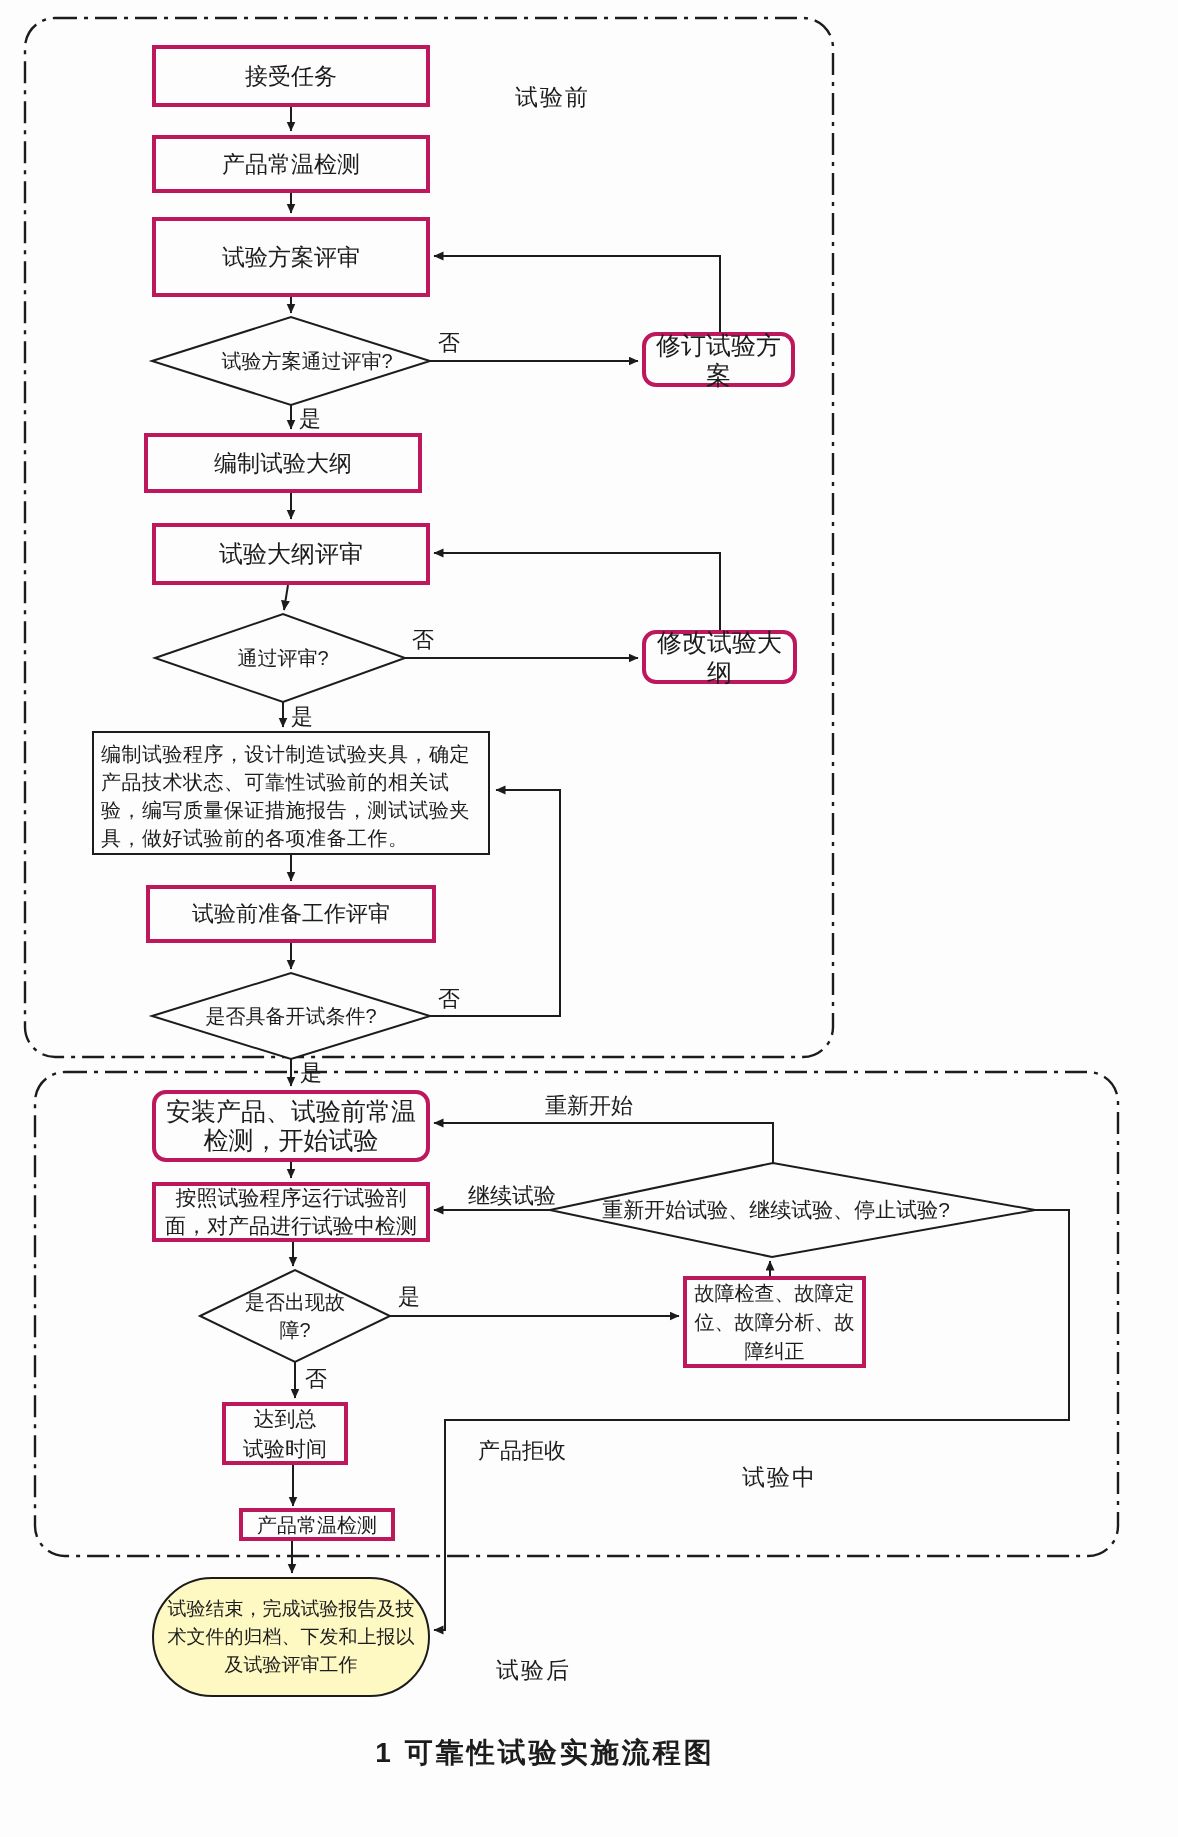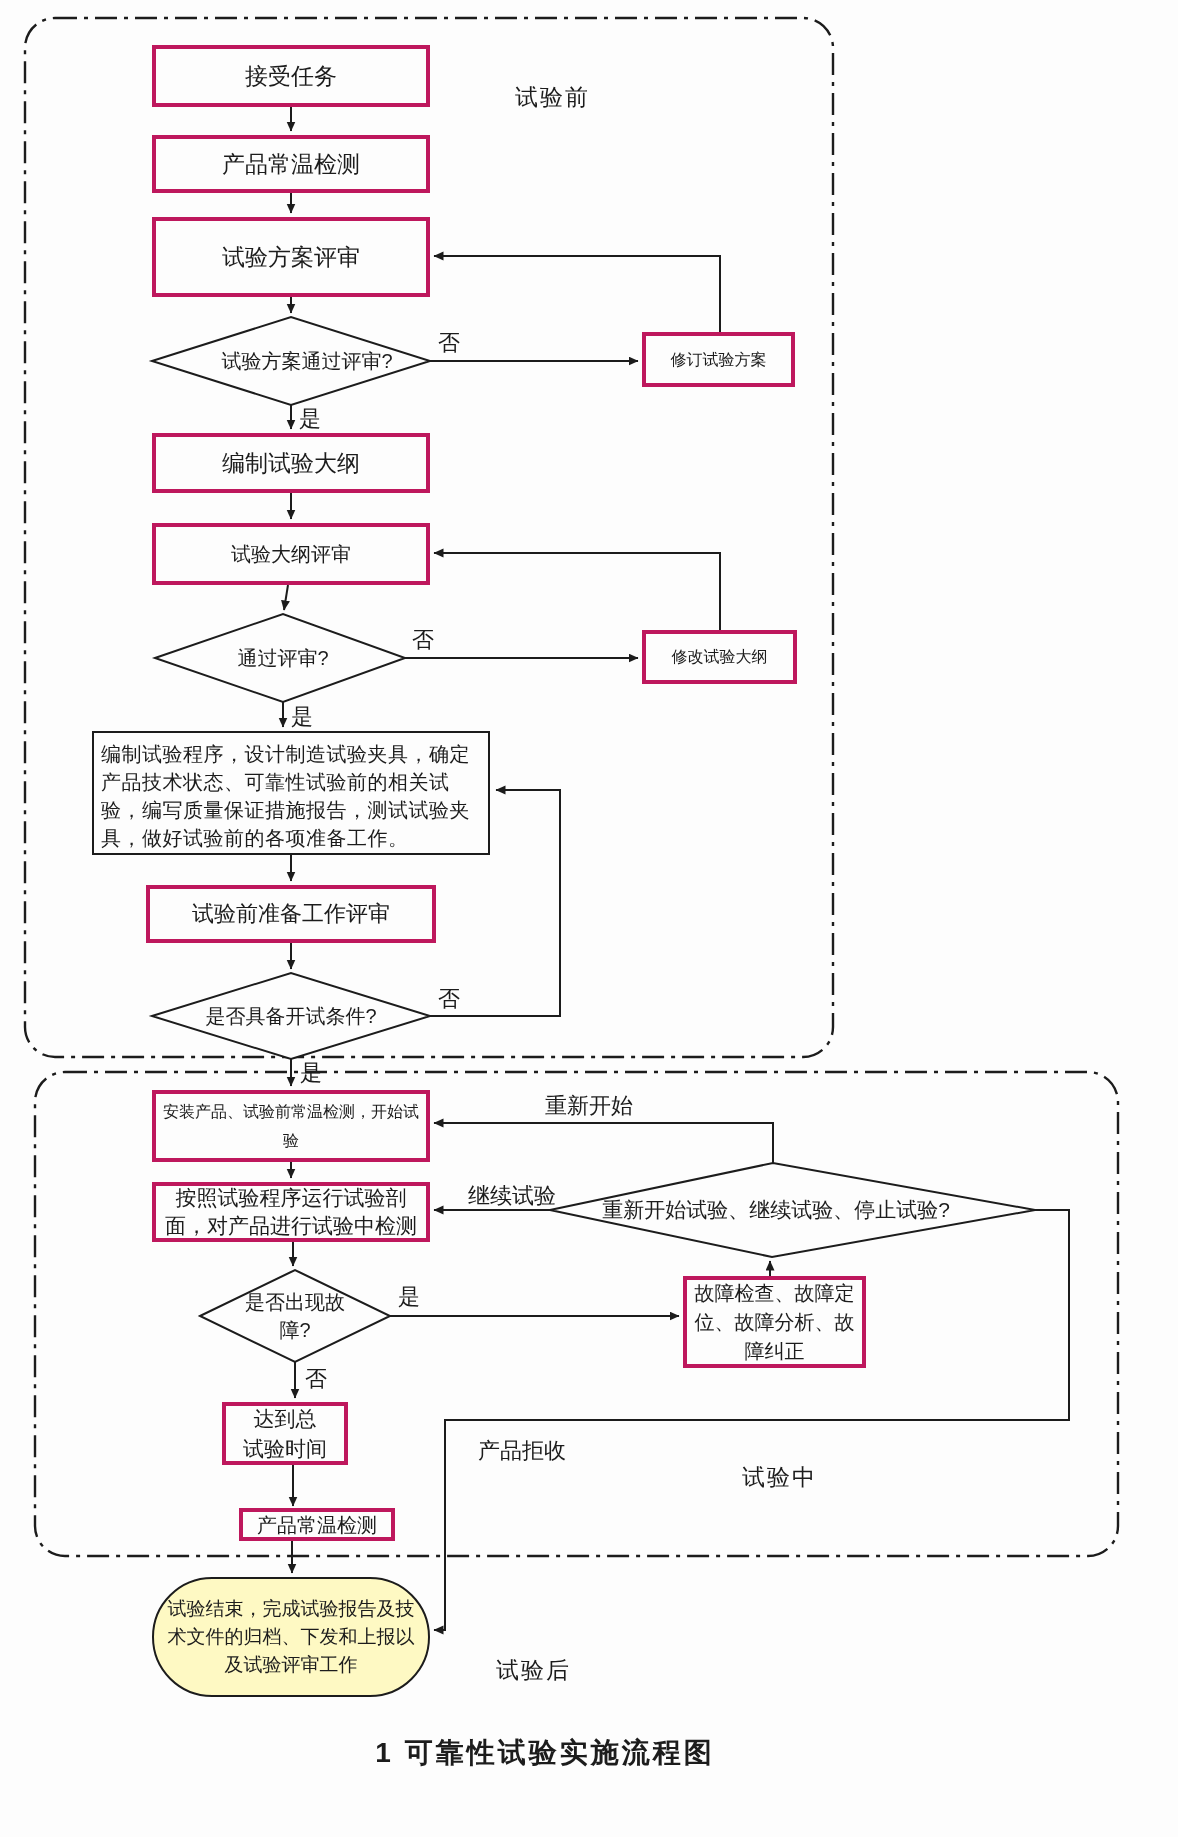--- a/index.html
+++ b/index.html
@@ -7,21 +7,21 @@
     position:relative;width:1178px;height:1837px;background:#fdfdfd;
     font-family:"Liberation Sans","DejaVu Sans",sans-serif;color:#1c1c1c;
     overflow:hidden;margin:0 auto;
   }
   .layer{position:absolute;left:0;top:0;}
   .node{
     position:absolute;box-sizing:border-box;border:4px solid #be185d;background:#fdfdfd;
     display:flex;align-items:center;justify-content:center;text-align:center;
     font-size:22px;line-height:30px;padding:2px 6px;
   }
-  .node.small{font-size:16px;}
+  .node.small{font-size:25px;border-radius:14px;}
   .bigbox{
     position:absolute;box-sizing:border-box;border:2px solid #1c1c1c;background:#fdfdfd;
     font-size:20px;line-height:28px;padding:7px 7px;text-align:left;
     display:block;letter-spacing:0.5px;
   }
   .ellipse{
     position:absolute;box-sizing:border-box;border:2px solid #1c1c1c;background:#fef9c3;
     border-radius:60px;display:flex;align-items:center;justify-content:center;
     text-align:center;font-size:19px;line-height:28px;padding:4px 8px;
   }
@@ -82,22 +82,22 @@
     <line x1="770" y1="1276" x2="770" y2="1261" stroke="#1c1c1c" stroke-width="2" marker-end="url(#ah)"></line>
     <line x1="550" y1="1210" x2="434" y2="1210" stroke="#1c1c1c" stroke-width="2" marker-end="url(#ah)"></line>
     <polyline points="773,1163 773,1123 434,1123" fill="none" stroke="#1c1c1c" stroke-width="2" marker-end="url(#ah)"></polyline>
     <polyline points="1035,1210 1069,1210 1069,1420 445,1420 445,1630 434,1630" fill="none" stroke="#1c1c1c" stroke-width="2" marker-end="url(#ah)"></polyline>
   </svg>
 
   <div class="node" style="left:152px;top:45px;width:278px;height:62px;font-size:23px;">接受任务</div>
   <div class="node" style="left:152px;top:135px;width:278px;height:58px;font-size:23px;">产品常温检测</div>
   <div class="node" style="left:152px;top:217px;width:278px;height:80px;font-size:23px;">试验方案评审</div>
   <div class="node small" style="left:642px;top:332px;width:153px;height:55px;">修订试验方案</div>
-  <div class="node" style="left:152px;top:433px;width:278px;height:60px;font-size:23px;">编制试验大纲</div>
-  <div class="node" style="left:152px;top:523px;width:278px;height:62px;font-size:20px;">试验大纲评审</div>
+  <div class="node" style="left:144px;top:433px;width:278px;height:60px;font-size:23px;">编制试验大纲</div>
+  <div class="node" style="left:152px;top:523px;width:278px;height:62px;font-size:24px;">试验大纲评审</div>
   <div class="node small" style="left:642px;top:630px;width:155px;height:54px;">修改试验大纲</div>
   <div class="bigbox" style="left:92px;top:731px;width:398px;height:124px;">编制试验程序，设计制造试验夹具，确定产品技术状态、可靠性试验前的相关试验，编写质量保证措施报告，测试试验夹具，做好试验前的各项准备工作。</div>
   <div class="node" style="left:146px;top:885px;width:290px;height:58px;">试验前准备工作评审</div>
   <div class="node small" style="left:152px;top:1090px;width:278px;height:72px;line-height:29px;">安装产品、试验前常温检测，开始试验</div>
   <div class="node" style="left:152px;top:1182px;width:278px;height:60px;font-size:21px;line-height:28px;">按照试验程序运行试验剖面，对产品进行试验中检测</div>
   <div class="node" style="left:683px;top:1276px;width:183px;height:92px;font-size:20px;line-height:29px;">故障检查、故障定位、故障分析、故障纠正</div>
   <div class="node stack" style="left:222px;top:1402px;width:126px;height:63px;padding:12px;">
     <span>达到总</span>
     <span>试验时间</span>
   </div>

